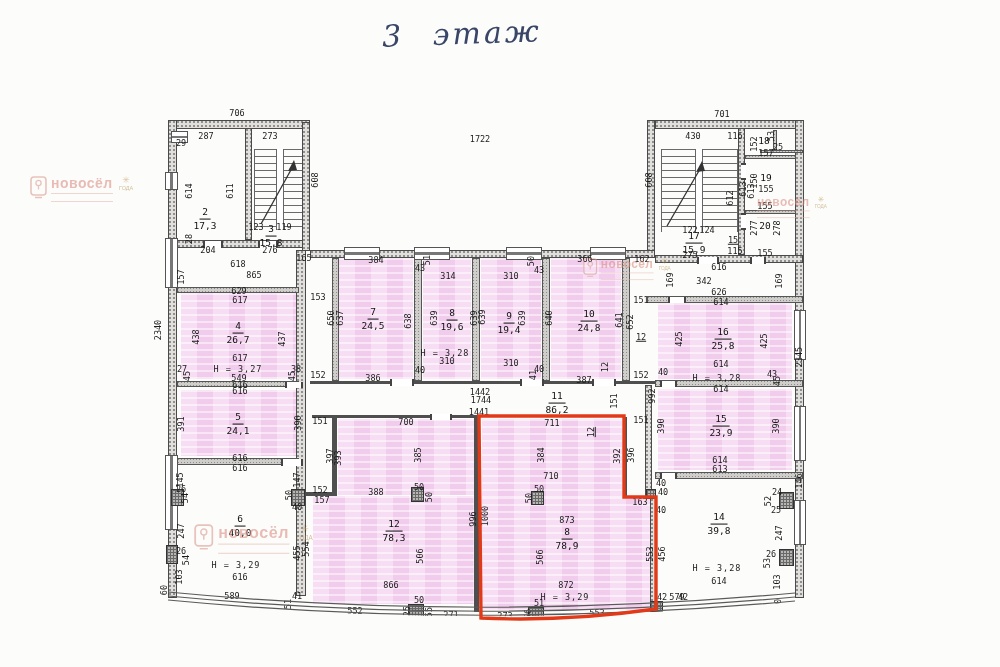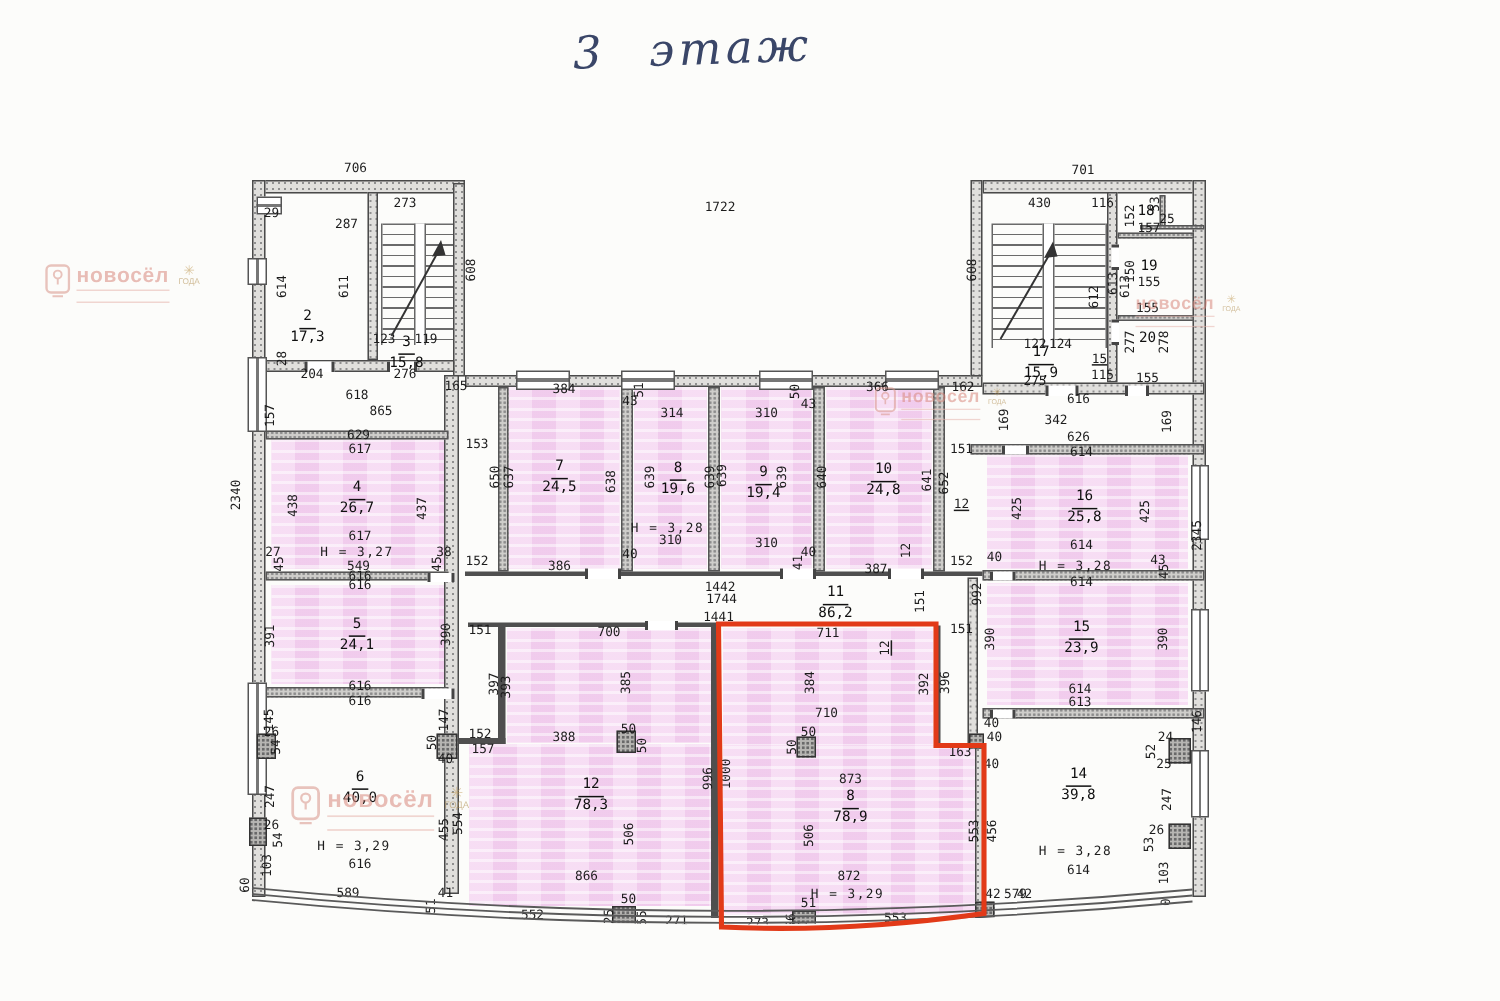--- a/index.html
+++ b/index.html
@@ -162,21 +162,21 @@
       <div class="lbl" style="left: 270px; top: 136px;">273</div>
       <div class="lbl" style="left: 722px; top: 114px;">701</div>
       <div class="lbl" style="left: 693px; top: 136px;">430</div>
       <div class="lbl" style="left: 735px; top: 136px;">116</div>
       <div class="lbl" style="left: 480px; top: 139px;">1722</div>
       <div class="lbl rot" style="left: 315px; top: 180px;">608</div>
       <div class="lbl rot" style="left: 649px; top: 180px;">608</div>
       <div class="lbl rot" style="left: 158px; top: 330px;">2340</div>
       <div class="lbl rot" style="left: 799px; top: 357px;">2345</div>
       <div class="lbl" style="left: 181px; top: 143px;">29</div>
-      <div class="lbl" style="left: 206px; top: 150px; margin-left: 25px;">287</div>
+      <div class="lbl" style="left: 206px; top: 136px;">287</div>
       <div class="lbl rot" style="left: 189px; top: 191px;">614</div>
       <div class="lbl rot" style="left: 230px; top: 191px;">611</div>
       <div class="lbl" style="left: 256px; top: 227px;">123</div>
       <div class="lbl" style="left: 284px; top: 227px;">119</div>
       <div class="lbl rot" style="left: 189px; top: 239px;">28</div>
       <div class="lbl" style="left: 208px; top: 250px;">204</div>
       <div class="lbl" style="left: 270px; top: 250px;">276</div>
       <div class="lbl" style="left: 304px; top: 258px;">165</div>
       <div class="lbl" style="left: 238px; top: 264px;">618</div>
       <div class="lbl" style="left: 254px; top: 275px;">865</div>

